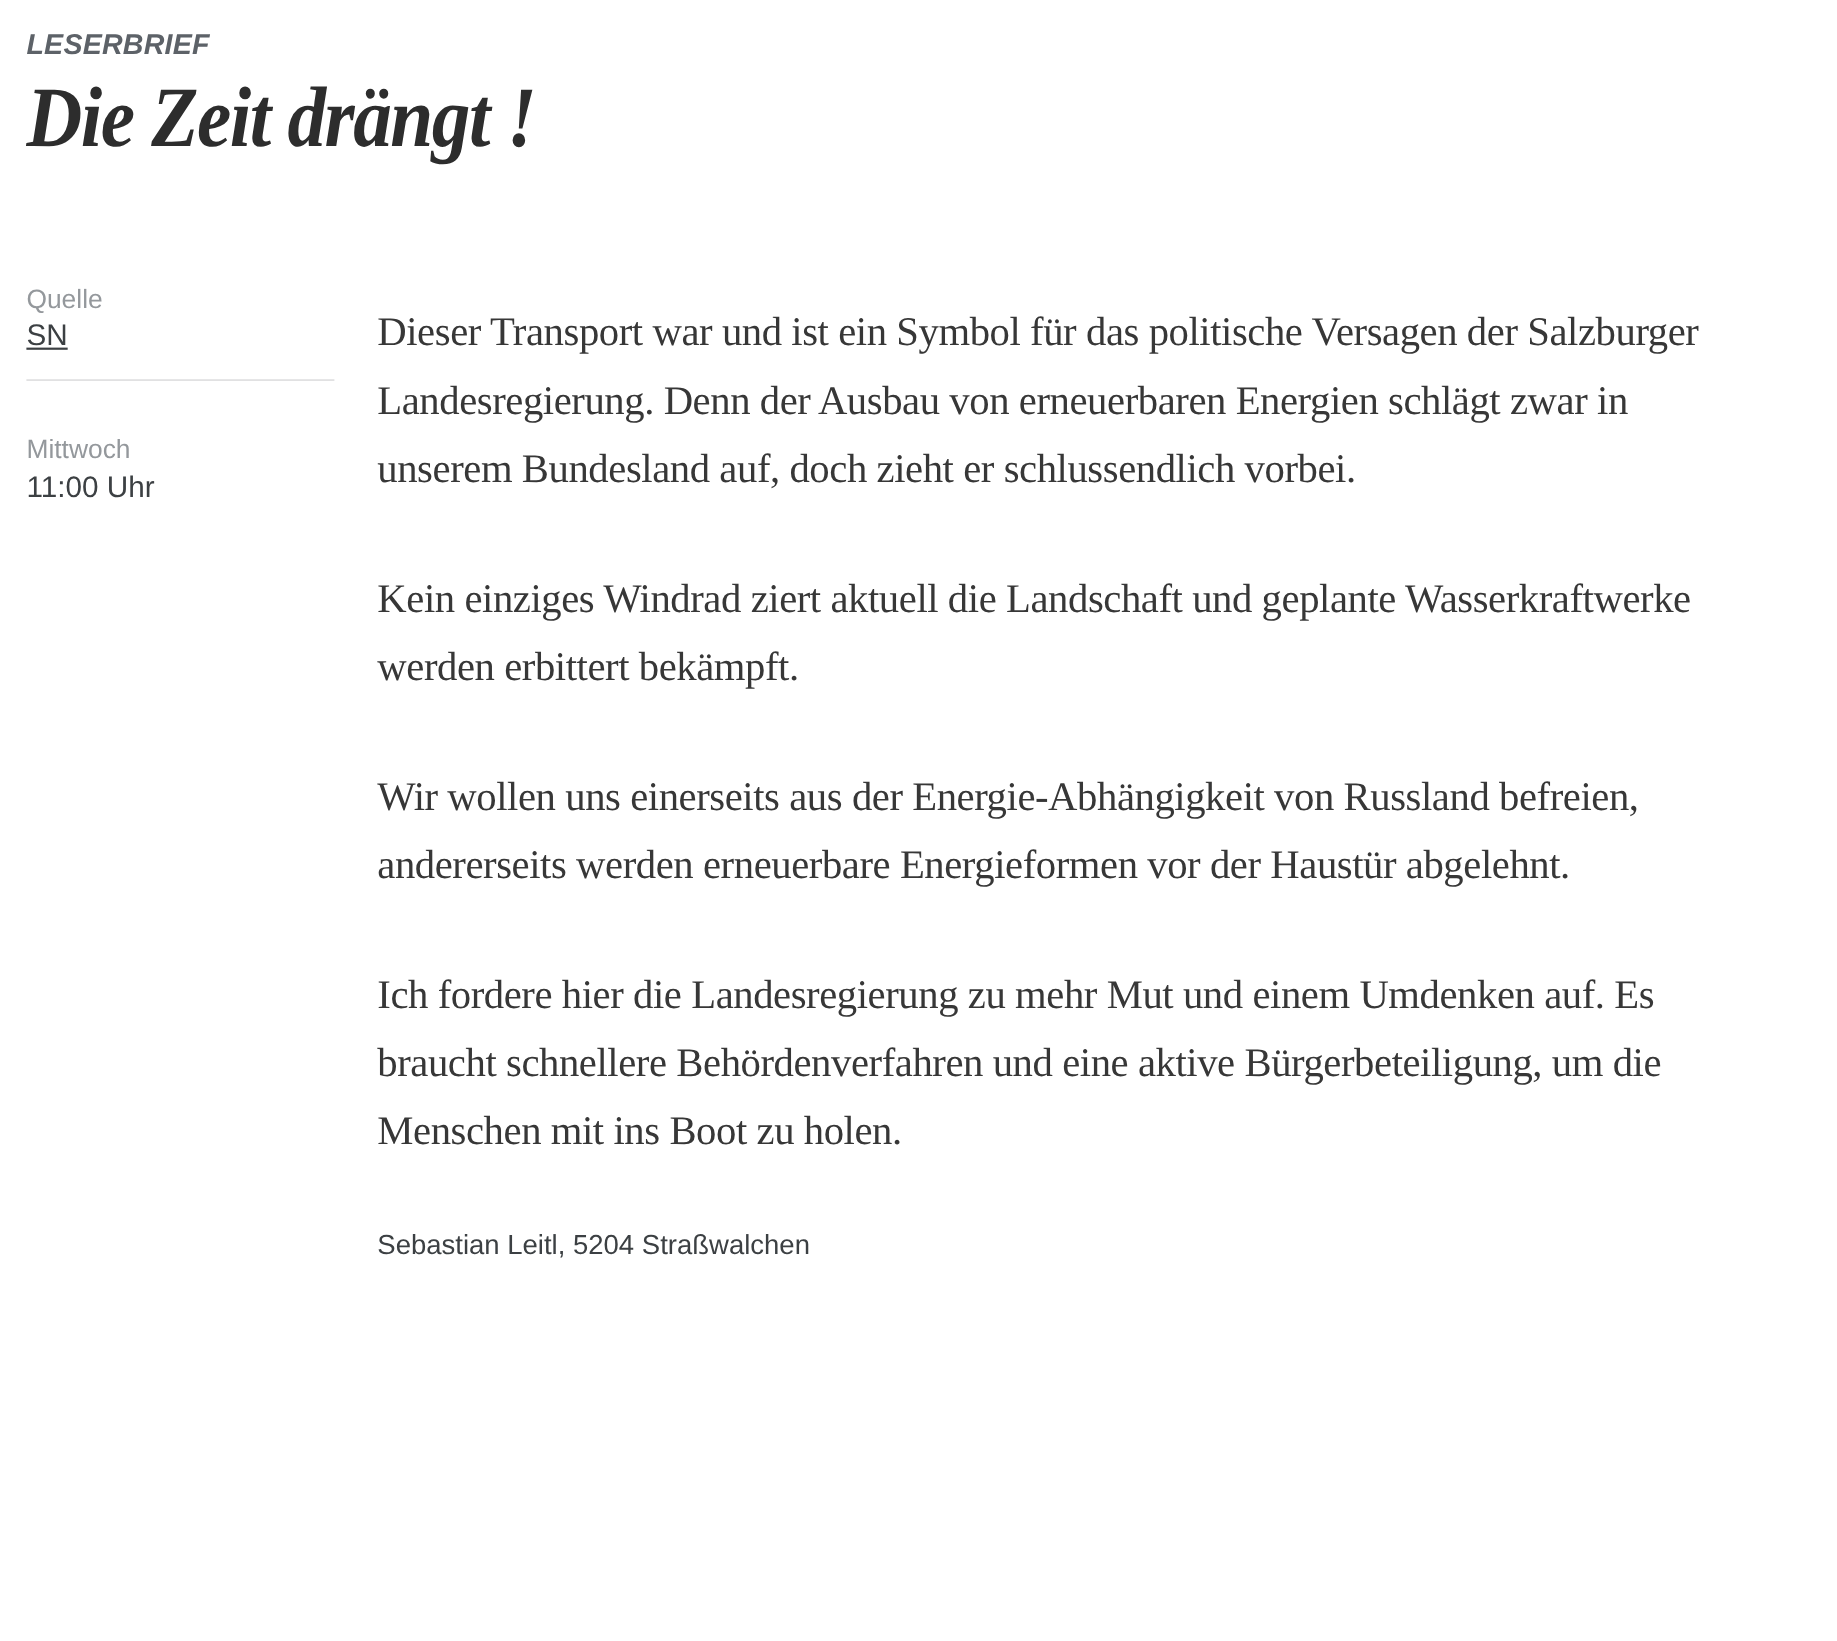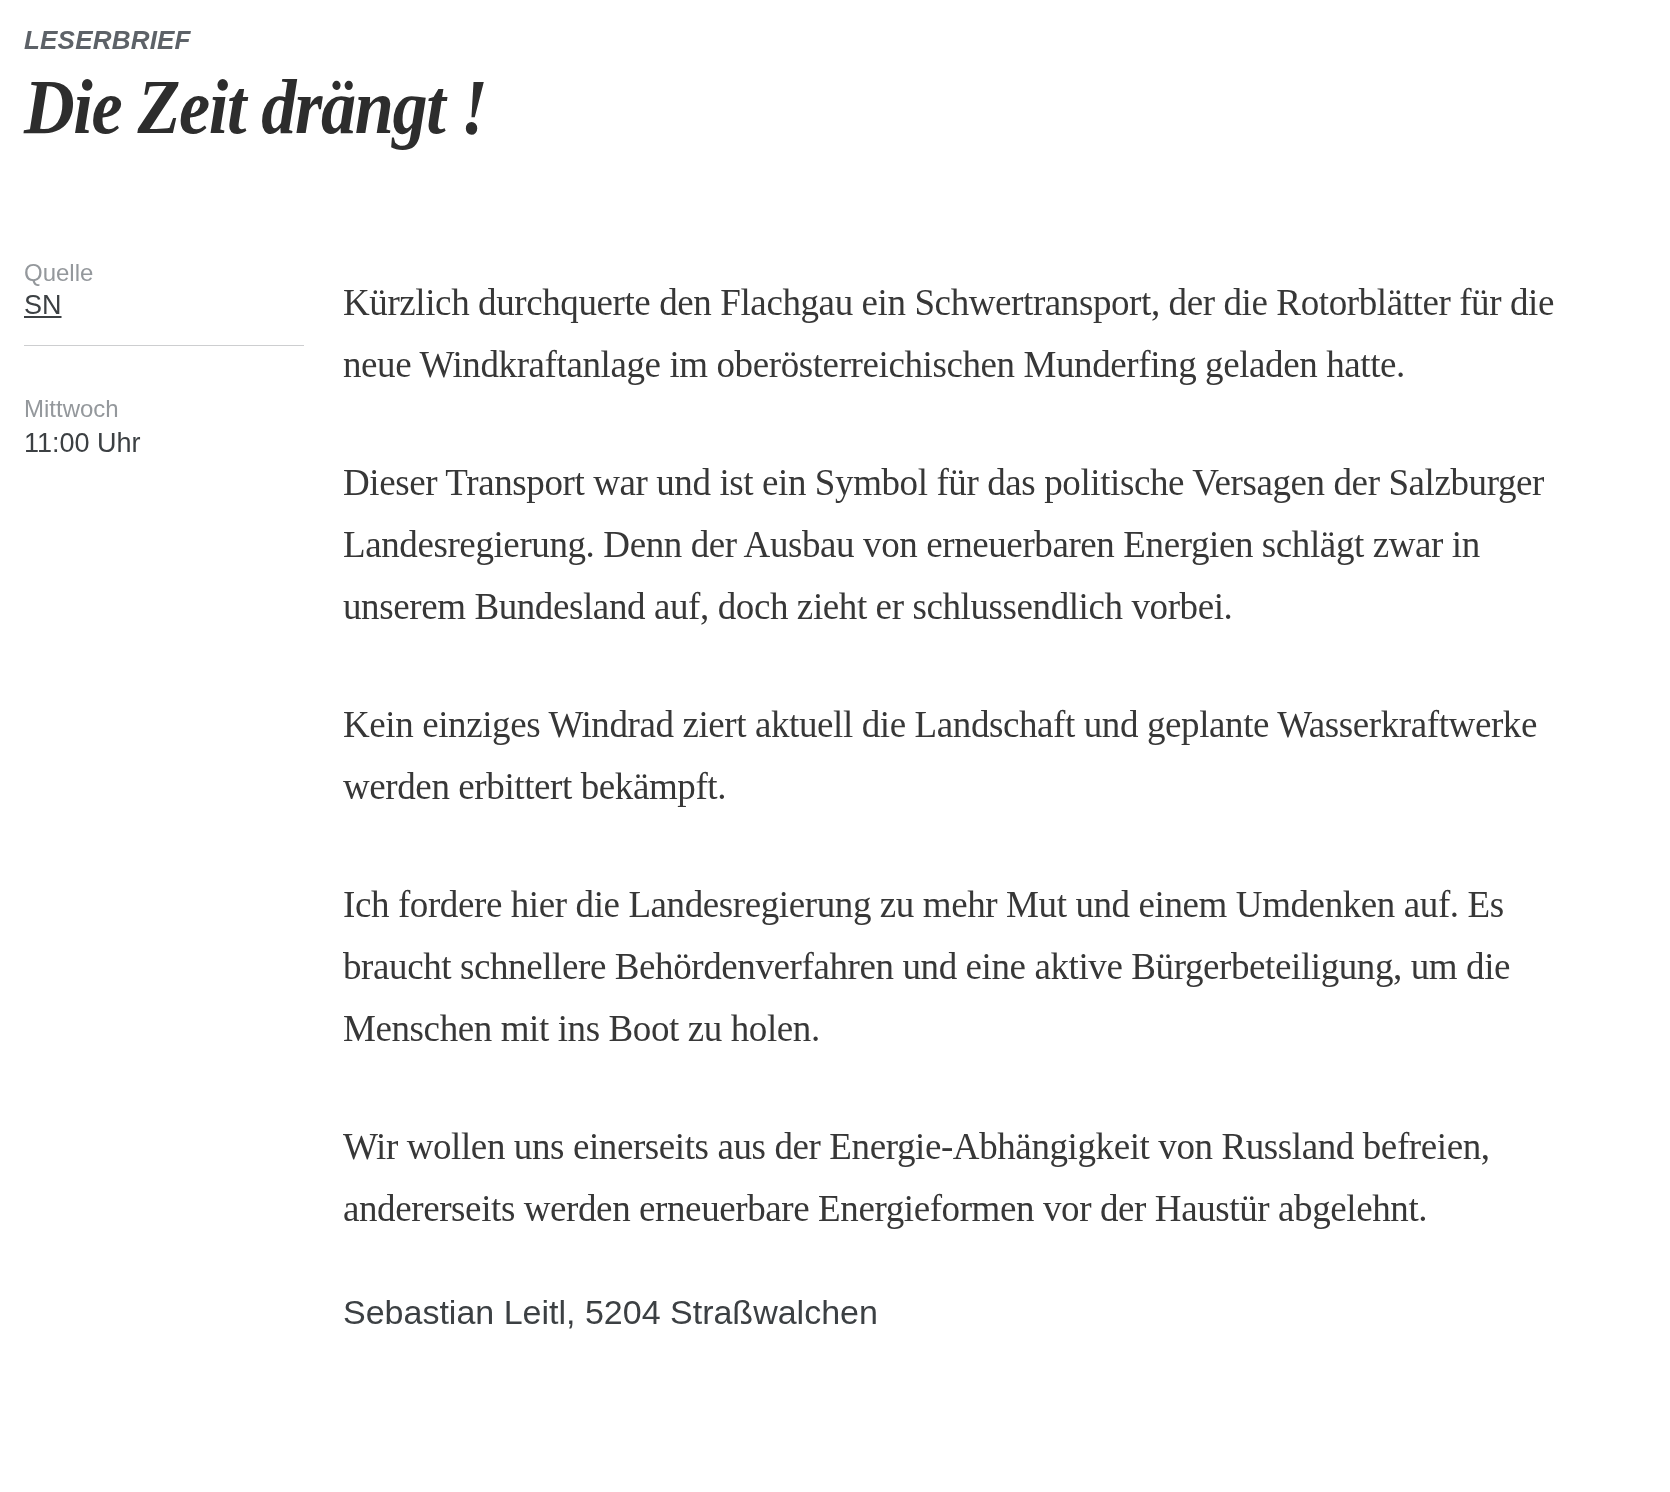--- a/index.html
+++ b/index.html
@@ -87,21 +87,21 @@
     line-height: 62px;
     letter-spacing: -0.4px;
     color: #373737;
   }
   .article-body p.body-par.closing {
     margin-bottom: 16px;
   }
   .signature {
     margin: 0;
     font-family: "Liberation Sans", sans-serif;
-    font-size: 34px;
+    font-size: 25px;
     line-height: 32px;
     color: #3c4043;
   }
 </style>
 </head>
 <body>
 
 <div class="page">
 
   <header>
@@ -113,22 +113,21 @@
 
     <aside class="meta-sidebar">
       <div class="meta-label">Quelle</div>
       <div class="meta-value source">SN</div>
       <hr class="meta-divider">
       <div class="meta-label">Mittwoch</div>
       <div class="meta-value time">11:00 Uhr</div>
     </aside>
 
     <main class="article-body">
-      <p class="body-par">Kürzlich durchquerte den Flachgau ein Schwertransport, der die Rotorblätter für die neue Windkraftanlage im oberösterreichischen Munderfing geladen hatte.</p>
       <p class="body-par">Dieser Transport war und ist ein Symbol für das politische Versagen der Salzburger Landesregierung. Denn der Ausbau von erneuerbaren Energien schlägt zwar in unserem Bundesland auf, doch zieht er schlussendlich vorbei.</p>
       <p class="body-par">Kein einziges Windrad ziert aktuell die Landschaft und geplante Wasserkraftwerke werden erbittert bekämpft.</p>
+      <p class="body-par">Wir wollen uns einerseits aus der Energie-Abhängigkeit von Russland befreien, andererseits werden erneuerbare Energieformen vor der Haustür abgelehnt.</p>
       <p class="body-par">Ich fordere hier die Landesregierung zu mehr Mut und einem Umdenken auf. Es braucht schnellere Behördenverfahren und eine aktive Bürgerbeteiligung, um die Menschen mit ins Boot zu holen.</p>
-      <p class="body-par">Wir wollen uns einerseits aus der Energie-Abhängigkeit von Russland befreien, andererseits werden erneuerbare Energieformen vor der Haustür abgelehnt.</p>
       <p class="signature">Sebastian Leitl, 5204 Straßwalchen</p>
     </main>
 
   </div>
 </div>
 
 </body></html>

